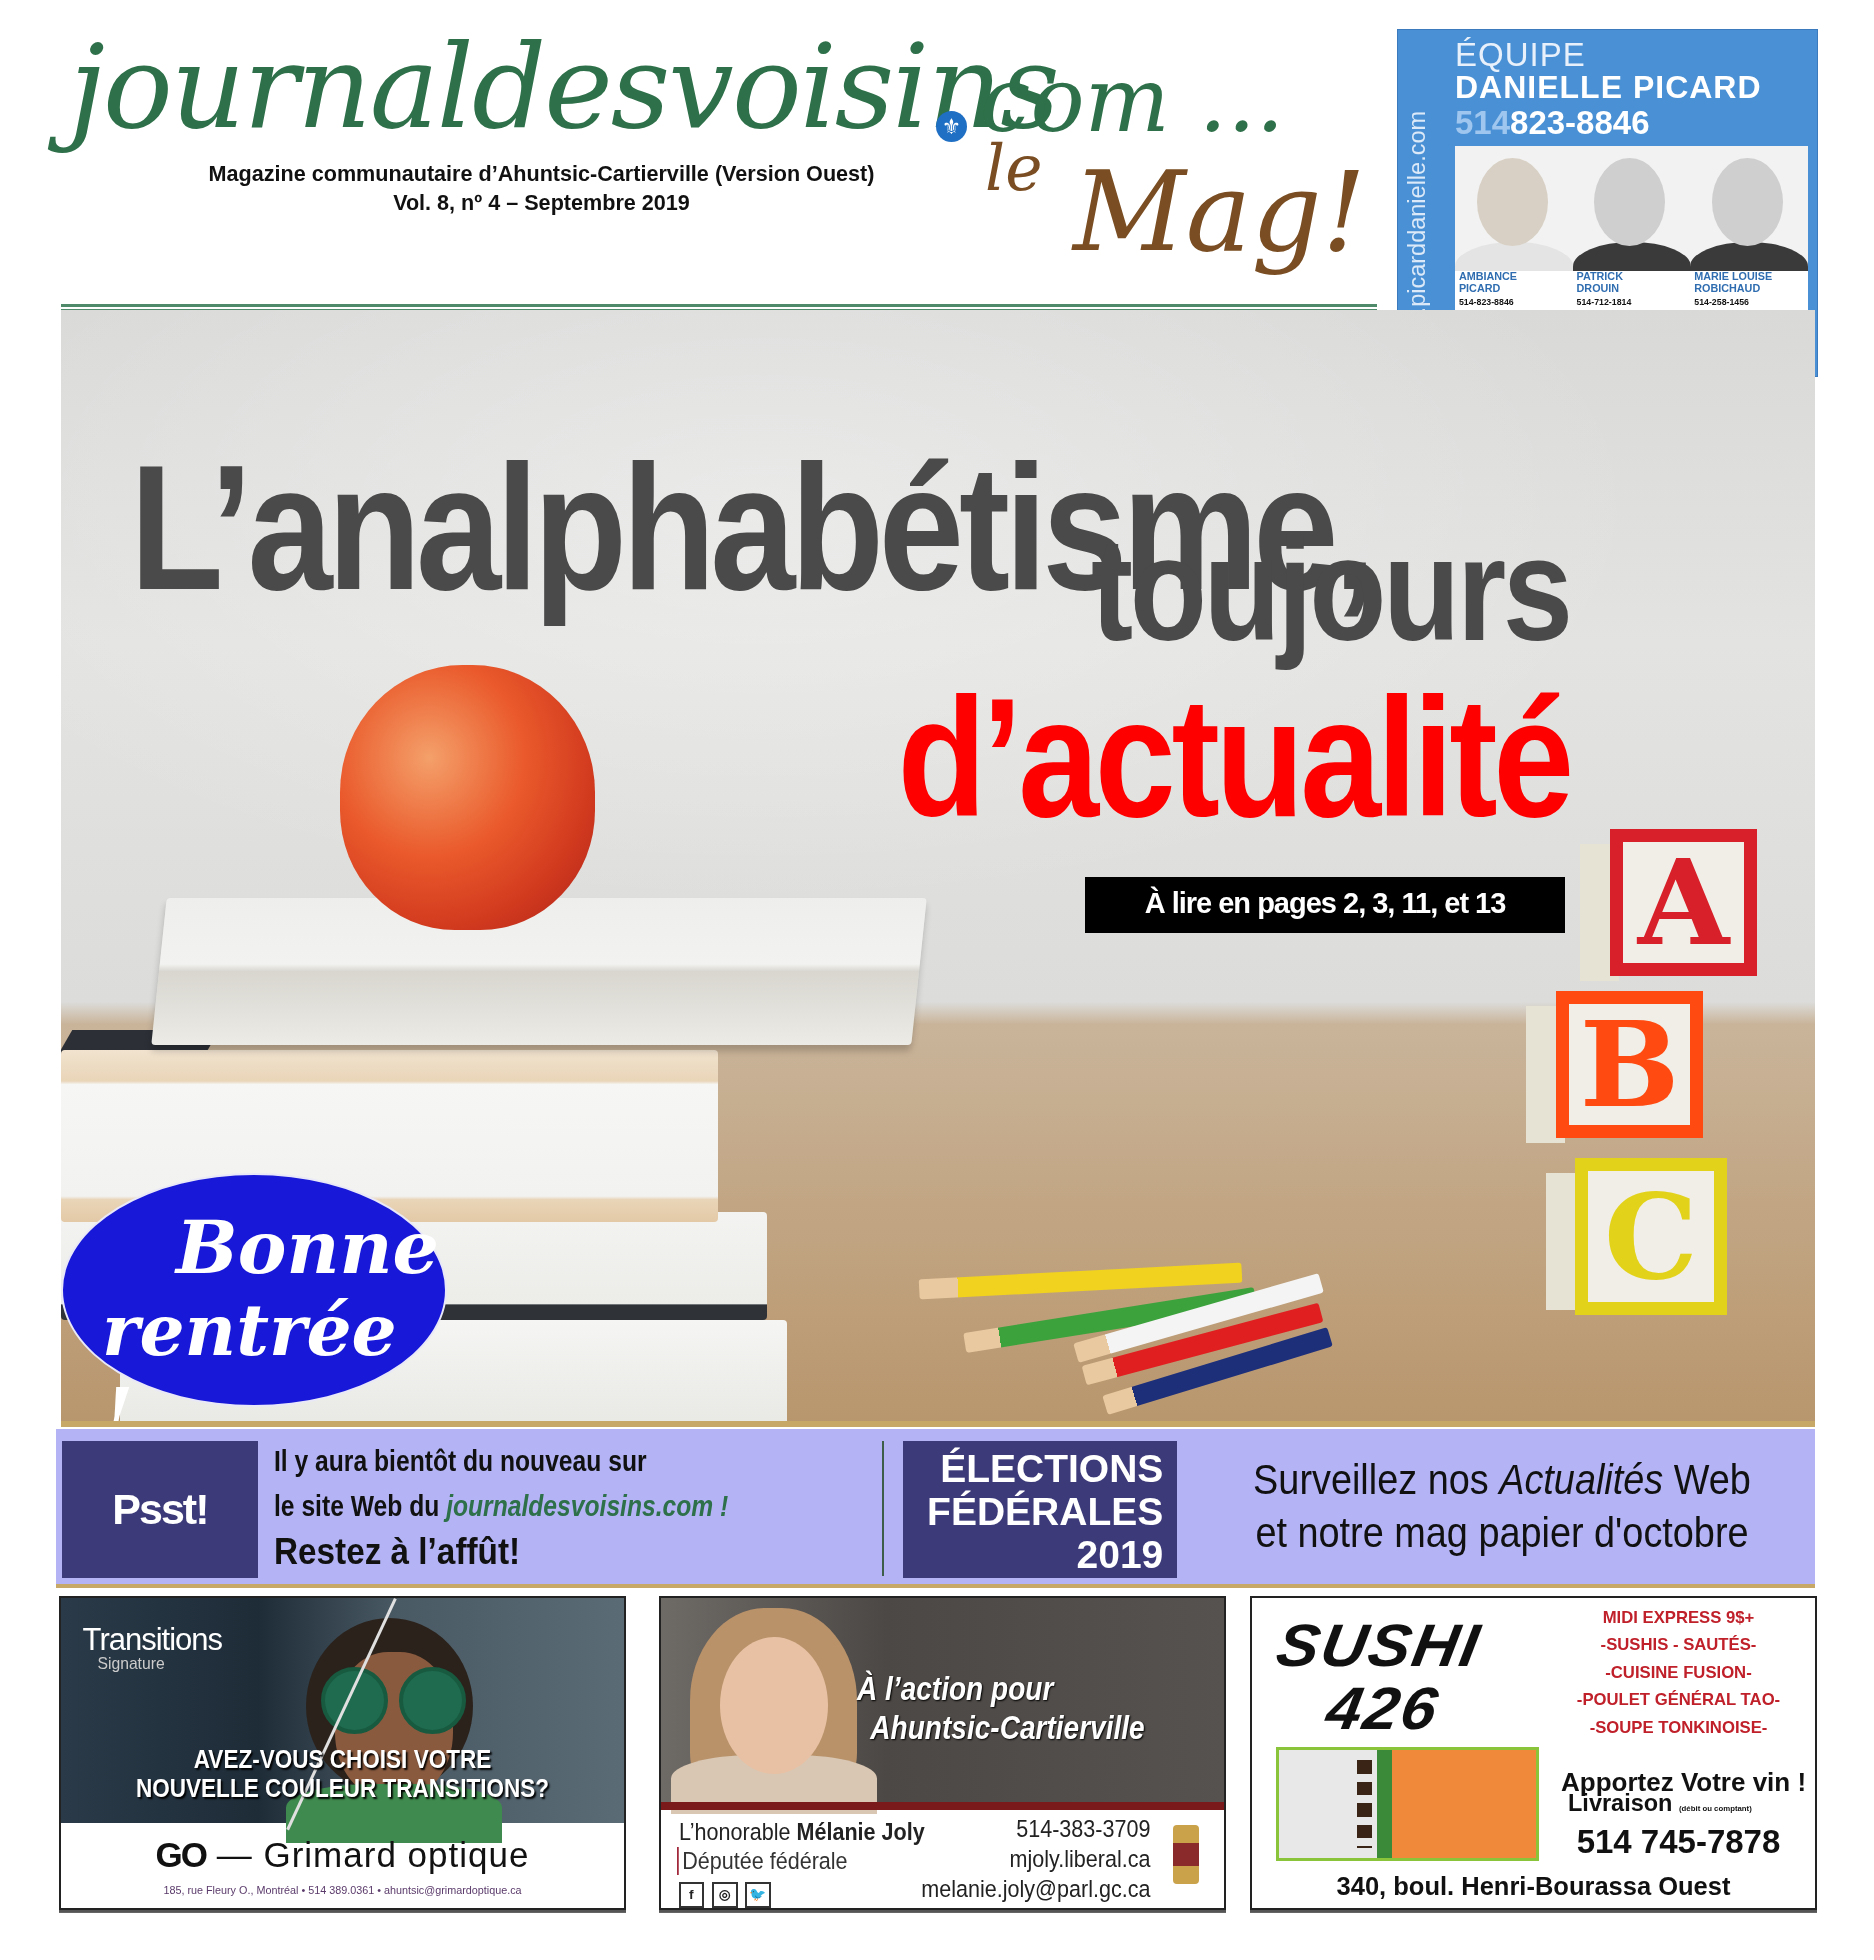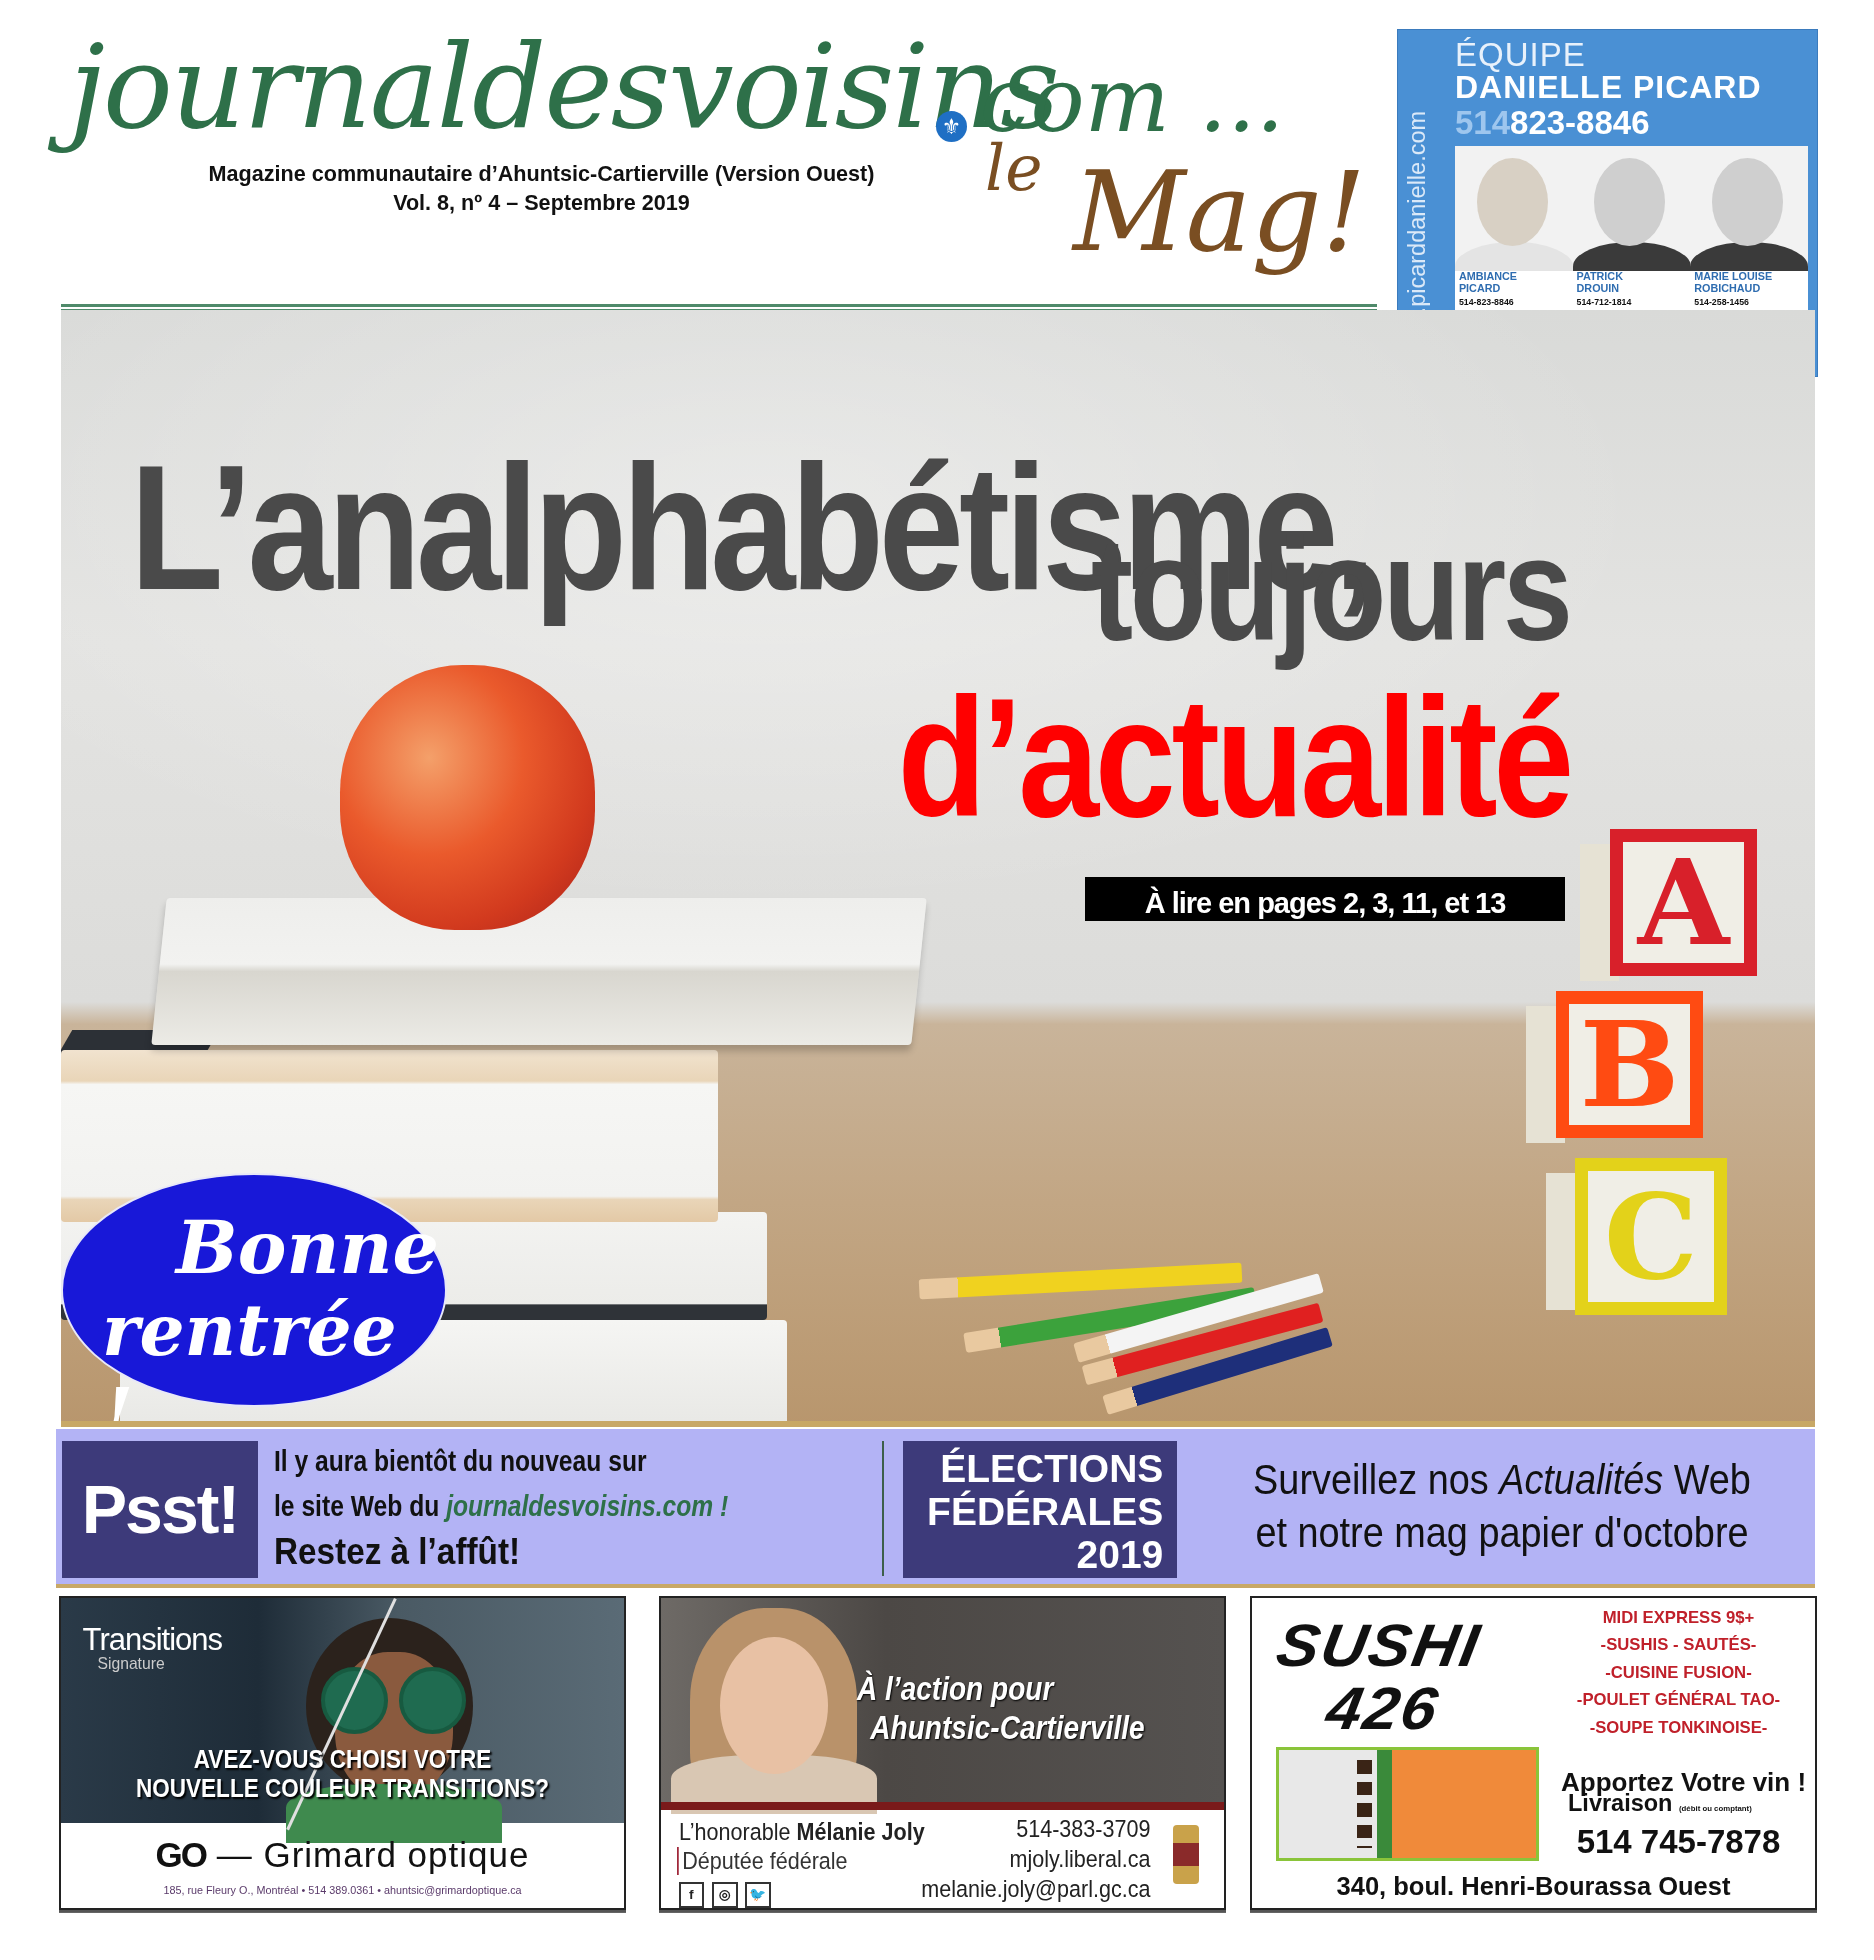--- a/index.html
+++ b/index.html
@@ -51,28 +51,28 @@
   .pc4{left:1019px;top:1024px;width:245px;background:linear-gradient(90deg,#e9c9a0 0 13%,#e02020 13% 100%);transform:rotate(-15deg);}
   .pc5{left:1039px;top:1051px;width:235px;background:linear-gradient(90deg,#e9c9a0 0 13%,#1e2f7a 13% 100%);transform:rotate(-17deg);}
   .block{position:absolute;width:147px;height:147px;background:#f0eee6;box-sizing:border-box;display:flex;align-items:center;justify-content:center;font-family:"DejaVu Serif",serif;font-weight:bold;font-size:118px;}
   .blA{left:1549px;top:519px;border:13.7px solid #d8202a;color:#d8202a;}
   .blB{left:1495px;top:681px;border:13.7px solid #ff4b12;color:#ff4b12;}
   .blC{left:1514px;top:848px;width:152px;height:157px;border:13.7px solid #e3d21a;color:#e3d21a;}
   .blk-side{position:absolute;background:#e6e2d4;}
   .headline1{position:absolute;left:69px;top:9.8px;font-weight:bold;font-size:178px;color:#4a4a4a;letter-spacing:-5.9px;white-space:nowrap;line-height:1;transform:scaleX(.86);transform-origin:0 0;}
   .headline2{position:absolute;right:245px;top:206px;font-weight:bold;font-size:147px;color:#4a4a4a;letter-spacing:-3.9px;white-space:nowrap;line-height:1;transform:scaleX(.86);transform-origin:100% 0;}
   .headline3{position:absolute;right:245px;top:363px;font-weight:bold;font-size:169px;color:#ff0000;letter-spacing:-4.9px;white-space:nowrap;line-height:1;transform:scaleX(.86);transform-origin:100% 0;}
-  .pages-badge{position:absolute;left:1024px;top:567px;width:480px;height:44px;background:#000;color:#fff;font-weight:bold;font-size:29px;line-height:53px;text-align:center;letter-spacing:-1px;}
+  .pages-badge{position:absolute;left:1024px;top:567px;width:480px;height:56px;background:#000;color:#fff;font-weight:bold;font-size:29px;line-height:53px;text-align:center;letter-spacing:-1px;}
   .oval{position:absolute;left:0;top:863px;width:382px;height:230px;border-radius:50%;background:#1818d8;border:2px solid #e8e8f8;color:#fff;font-family:"DejaVu Serif",serif;font-style:italic;font-weight:bold;}
   .oval .l1{position:absolute;left:113px;top:29px;font-size:73px;}
   .oval .l2{position:absolute;left:39px;top:113px;font-size:71px;}
   .photo-bottom{position:absolute;left:61px;top:1421px;width:1754px;height:5.9px;background:#c8a866;}
   
   .strip{position:absolute;left:56px;top:1429px;width:1759px;height:159px;background:#b3b3f5;border-bottom:4.9px solid #c8a866;box-sizing:border-box;}
-  .psst{position:absolute;left:5.9px;top:11.8px;width:196px;height:137px;background:#3d3a7a;color:#fff;font-weight:bold;font-size:68px;line-height:137px;text-align:center;letter-spacing:-2px;}
+  .psst{position:absolute;left:5.9px;top:11.8px;width:196px;height:137px;background:#3d3a7a;color:#fff;font-weight:bold;font-size:43px;line-height:137px;text-align:center;letter-spacing:-2px;}
   .strip-t1{position:absolute;left:218px;top:15.7px;font-weight:bold;font-size:29px;color:#111;transform:scaleX(.85);transform-origin:0 0;white-space:nowrap;}
   .strip-t2{position:absolute;left:218px;top:61px;font-weight:bold;font-size:29px;color:#111;transform:scaleX(.85);transform-origin:0 0;white-space:nowrap;}
   .strip-t2 .site{color:#2e7049;font-style:italic;}
   .strip-t3{position:absolute;left:218px;top:102px;font-weight:bold;font-size:37px;color:#111;transform:scaleX(.9);transform-origin:0 0;white-space:nowrap;}
   .strip-div{position:absolute;left:826px;top:11.8px;width:2px;height:135px;background:#3d5f4a;}
   .elect{position:absolute;left:847px;top:11.8px;width:274px;height:137px;background:#3d3a7a;color:#fff;font-weight:bold;font-size:39px;line-height:43px;text-align:right;padding:5.9px 13.7px 0 0;box-sizing:border-box;transform-origin:0 0;}
   .elect span{display:block;}
   .strip-r{position:absolute;left:1152px;top:23.5px;width:588px;text-align:center;font-size:43px;color:#111;line-height:53px;transform:scaleX(.88);transform-origin:50% 0;}
   
   .ad{position:absolute;top:1596px;height:314px;border:2px solid #222;box-sizing:border-box;box-shadow:0 2.9px 0 #555;background:#fff;overflow:hidden;}

